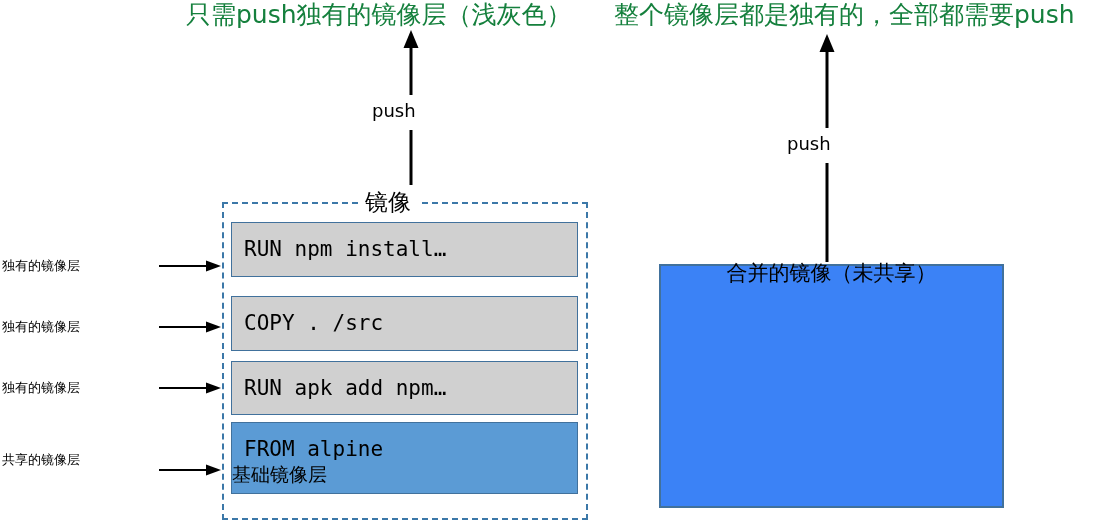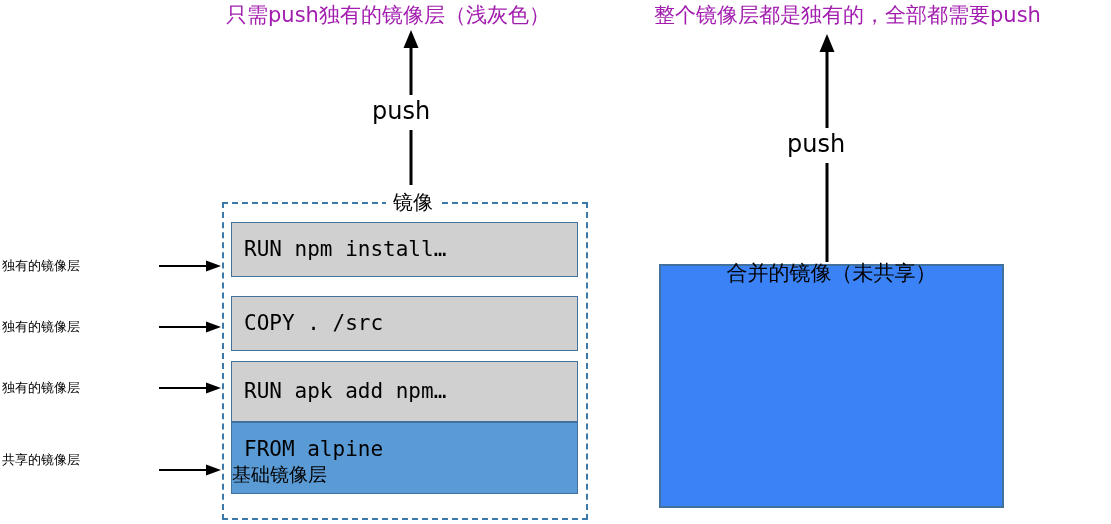--- a/index.html
+++ b/index.html
@@ -12,54 +12,53 @@
     height: 524px;
     position: relative;
     overflow: hidden;
     font-family: "DejaVu Sans", "Liberation Sans", sans-serif;
     color: #000000;
   }
   .abs { position: absolute; }
 
   
   .title {
-    font-size: 21px;
+    font-size: 25px;
     line-height: 26px;
     white-space: nowrap;
-    color: #a21caf;
-    margin-left: 40px;
+    color: #15803d;
   }
   #title-left  { left: 186px; top: 2px; }
   #title-right { left: 614px; top: 2px; }
 
   
   .arrow-svg { overflow: visible; }
 
   .push-label {
-    font-size: 24px;
+    font-size: 18px;
     line-height: 26px;
     white-space: nowrap;
     color: #000;
   }
   #push-label-left  { left: 372px; top: 98px; }
   #push-label-right { left: 787px; top: 131px; }
 
   
   #image-container {
     left: 222px;
     top: 202px;
     width: 366px;
     height: 318px;
     border: 2px dashed #3c78a8;
     box-sizing: border-box;
   }
   #image-container-label {
-    left: 386px;
+    left: 358px;
     top: 190px;
-    font-size: 20px;
+    font-size: 23px;
     line-height: 24px;
     background: #ffffff;
     padding: 0 7px;
     white-space: nowrap;
   }
 
   
   .layer {
     box-sizing: border-box;
     border: 1px solid #41719c;
@@ -82,21 +81,21 @@
   }
   .layer-sub {
     font-size: 19px;
     line-height: 24px;
     text-align: left;
     white-space: nowrap;
   }
 
   #layer-run-npm   { top: 222px; height: 55px; }
   #layer-copy-src  { top: 296px; height: 55px; }
-  #layer-run-apk   { top: 361px; height: 61px; }
+  #layer-run-apk   { top: 361px; height: 54px; }
   #layer-from-base { top: 422px; height: 72px; justify-content: flex-start; padding-top: 14px; }
 
   
   .side-label {
     font-size: 13px;
     line-height: 24px;
     white-space: nowrap;
     left: 2px;
   }
   #side-label-1 { top: 254px; }

